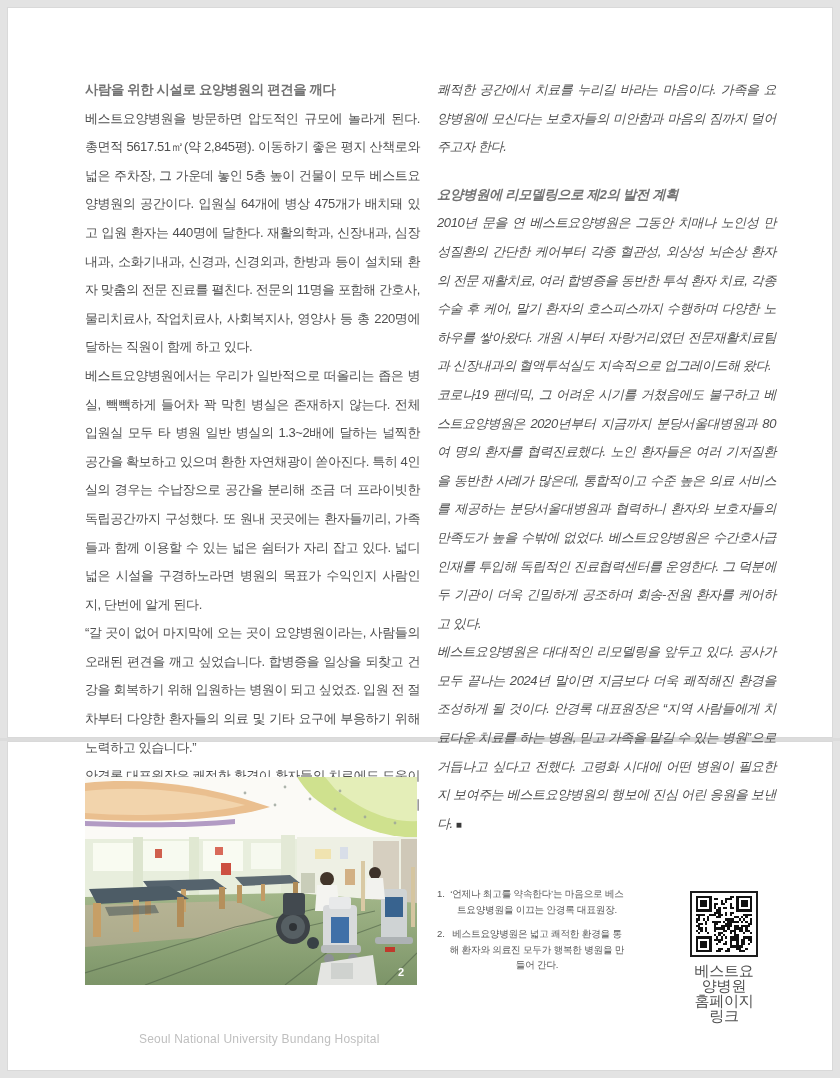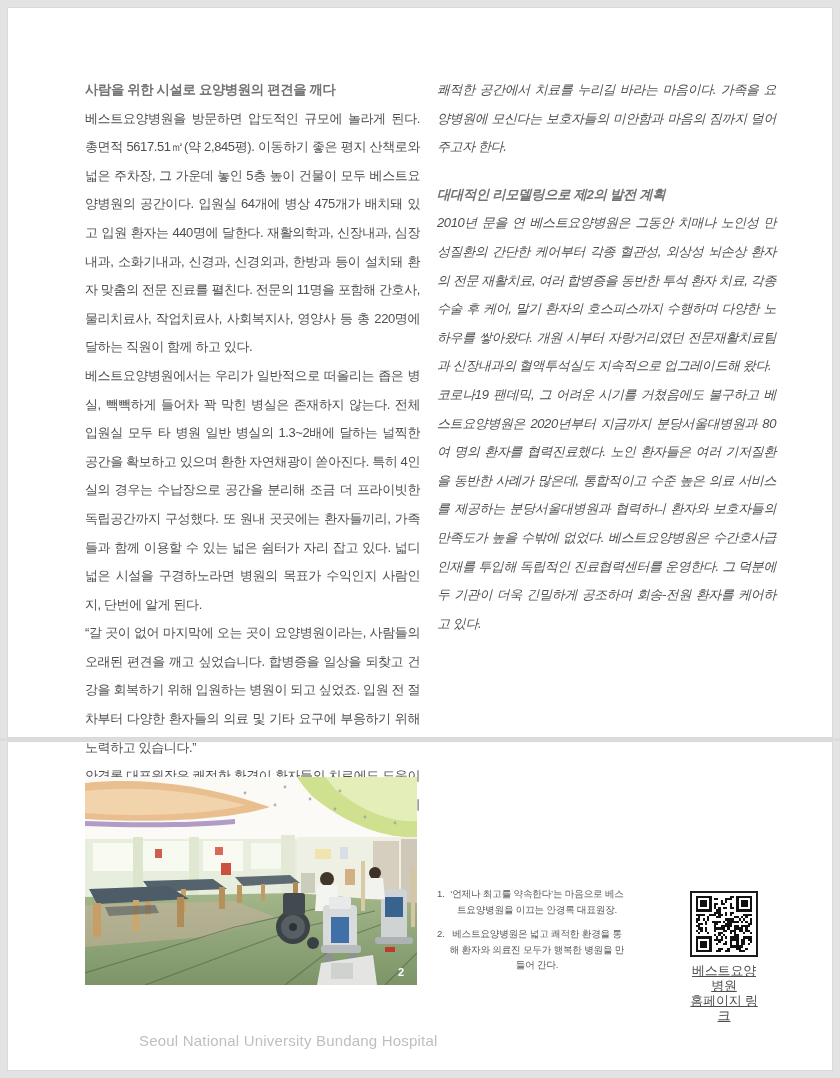--- a/index.html
+++ b/index.html
@@ -22,46 +22,47 @@
   .photo svg{display:block;width:100%;height:100%;}
 
   .captions{position:absolute;left:437px;top:886px;width:188px;color:#575757;font-size:9.6px;line-height:15.6px;letter-spacing:-0.2px;}
   .cap-item{display:flex;margin-bottom:9px;}
   .cap-num{flex:none;width:12px;}
   .cap-text{flex:1;text-align:center;}
 
   .qr-wrap{position:absolute;left:688px;top:891px;width:72px;text-align:center;}
   .qr-box{box-sizing:border-box;width:68px;height:66px;margin:0 auto;border:2px solid #1c1c1c;background:#fff;padding:3px;}
   .qr-box svg{display:block;width:100%;height:100%;shape-rendering:crispEdges;}
-  .qr-caption{margin-top:6px;font-size:13px;line-height:15px;color:#4f4f4f;letter-spacing:-0.2px;text-decoration:underline;}
-
-  .footer{position:absolute;left:139px;top:1032px;font-size:15px;color:#bfbfbf;letter-spacing:0.2px;}
+  .qr-caption{margin-top:6px;font-size:15px;line-height:15px;color:#4f4f4f;letter-spacing:-0.2px;}
+
+  .footer{position:absolute;left:139px;top:1032px;font-size:12px;color:#bfbfbf;letter-spacing:0.2px;}
 </style>
 </head>
 <body>
 
 <div class="canvas">
 
   <div class="page page-top"></div>
   <div class="page page-bottom"></div>
   <div class="divider"></div>
 
   <div class="col col-left">
     <h3>사람을 위한 시설로 요양병원의 편견을 깨다</h3>
     <p>베스트요양병원을 방문하면 압도적인 규모에 놀라게 된다. 총면적 5617.51㎡(약 2,845평). 이동하기 좋은 평지 산책로와 넓은 주차장, 그 가운데 놓인 5층 높이 건물이 모두 베스트요양병원의 공간이다. 입원실 64개에 병상 475개가 배치돼 있고 입원 환자는 440명에 달한다. 재활의학과, 신장내과, 심장내과, 소화기내과, 신경과, 신경외과, 한방과 등이 설치돼 환자 맞춤의 전문 진료를 펼친다. 전문의 11명을 포함해 간호사, 물리치료사, 작업치료사, 사회복지사, 영양사 등 총 220명에 달하는 직원이 함께 하고 있다.</p>
     <p>베스트요양병원에서는 우리가 일반적으로 떠올리는 좁은 병실, 빽빽하게 들어차 꽉 막힌 병실은 존재하지 않는다. 전체 입원실 모두 타 병원 일반 병실의 1.3~2배에 달하는 널찍한 공간을 확보하고 있으며 환한 자연채광이 쏟아진다. 특히 4인실의 경우는 수납장으로 공간을 분리해 조금 더 프라이빗한 독립공간까지 구성했다. 또 원내 곳곳에는 환자들끼리, 가족들과 함께 이용할 수 있는 넓은 쉼터가 자리 잡고 있다. 넓디넓은 시설을 구경하노라면 병원의 목표가 수익인지 사람인지, 단번에 알게 된다.</p>
     <p>“갈 곳이 없어 마지막에 오는 곳이 요양병원이라는, 사람들의 오래된 편견을 깨고 싶었습니다. 합병증을 일상을 되찾고 건강을 회복하기 위해 입원하는 병원이 되고 싶었죠. 입원 전 절차부터 다양한 환자들의 의료 및 기타 요구에 부응하기 위해 노력하고 있습니다.”</p>
     <p>안경록 대표원장은 쾌적한 환경이 환자들의 치료에도 도움이 된다고 믿는다. 갑갑한 공간에 갇힌 것처럼 치료를 당하는 게 아니라,</p>
   </div>
 
   <div class="col col-right">
     <p>쾌적한 공간에서 치료를 누리길 바라는 마음이다. 가족을 요양병원에 모신다는 보호자들의 미안함과 마음의 짐까지 덜어주고자 한다.</p>
-    <h3 class="spaced">대대적인 리모델링으로 제2의 발전 계획</h3>
+    <h3 class="spaced">요양병원에 리모델링으로 제2의 발전 계획</h3>
     <p>2010년 문을 연 베스트요양병원은 그동안 치매나 노인성 만성질환의 간단한 케어부터 각종 혈관성, 외상성 뇌손상 환자의 전문 재활치료, 여러 합병증을 동반한 투석 환자 치료, 각종 수술 후 케어, 말기 환자의 호스피스까지 수행하며 다양한 노하우를 쌓아왔다. 개원 시부터 자랑거리였던 전문재활치료팀과 신장내과의 혈액투석실도 지속적으로 업그레이드해 왔다.</p>
     <p>코로나19 팬데믹, 그 어려운 시기를 거쳤음에도 불구하고 베스트요양병원은 2020년부터 지금까지 분당서울대병원과 80여 명의 환자를 협력진료했다. 노인 환자들은 여러 기저질환을 동반한 사례가 많은데, 통합적이고 수준 높은 의료 서비스를 제공하는 분당서울대병원과 협력하니 환자와 보호자들의 만족도가 높을 수밖에 없었다. 베스트요양병원은 수간호사급 인재를 투입해 독립적인 진료협력센터를 운영한다. 그 덕분에 두 기관이 더욱 긴밀하게 공조하며 회송-전원 환자를 케어하고 있다.</p>
+    <p><span>베스트요양병원은 대대적인 리모델링을 앞두고 있다. 공사가 모두 끝나는 2024년 말이면 지금보다 더욱 쾌적해진 환경을 조성하게 될 것이다. 안경록 대표원장은 “지역 사람들에게 치료다운 치료를 하는 병원, 믿고 가족을 맡길 수 있는 병원”으로 거듭나고 싶다고 전했다. 고령화 시대에 어떤 병원이 필요한지 보여주는 베스트요양병원의 행보에 진심 어린 응원을 보낸다.</span><span class="endmark">■</span></p>
   </div>
 
   <div class="photo">
     <svg viewBox="0 0 332 208" preserveAspectRatio="none">
       <defs>
         <linearGradient id="floorg" x1="0" y1="0" x2="0" y2="1">
           <stop offset="0" stop-color="#a2b689"></stop>
             <stop offset="1" stop-color="#7c9468"></stop>
         </linearGradient>
         <filter id="soft" x="-10%" y="-10%" width="120%" height="120%">

